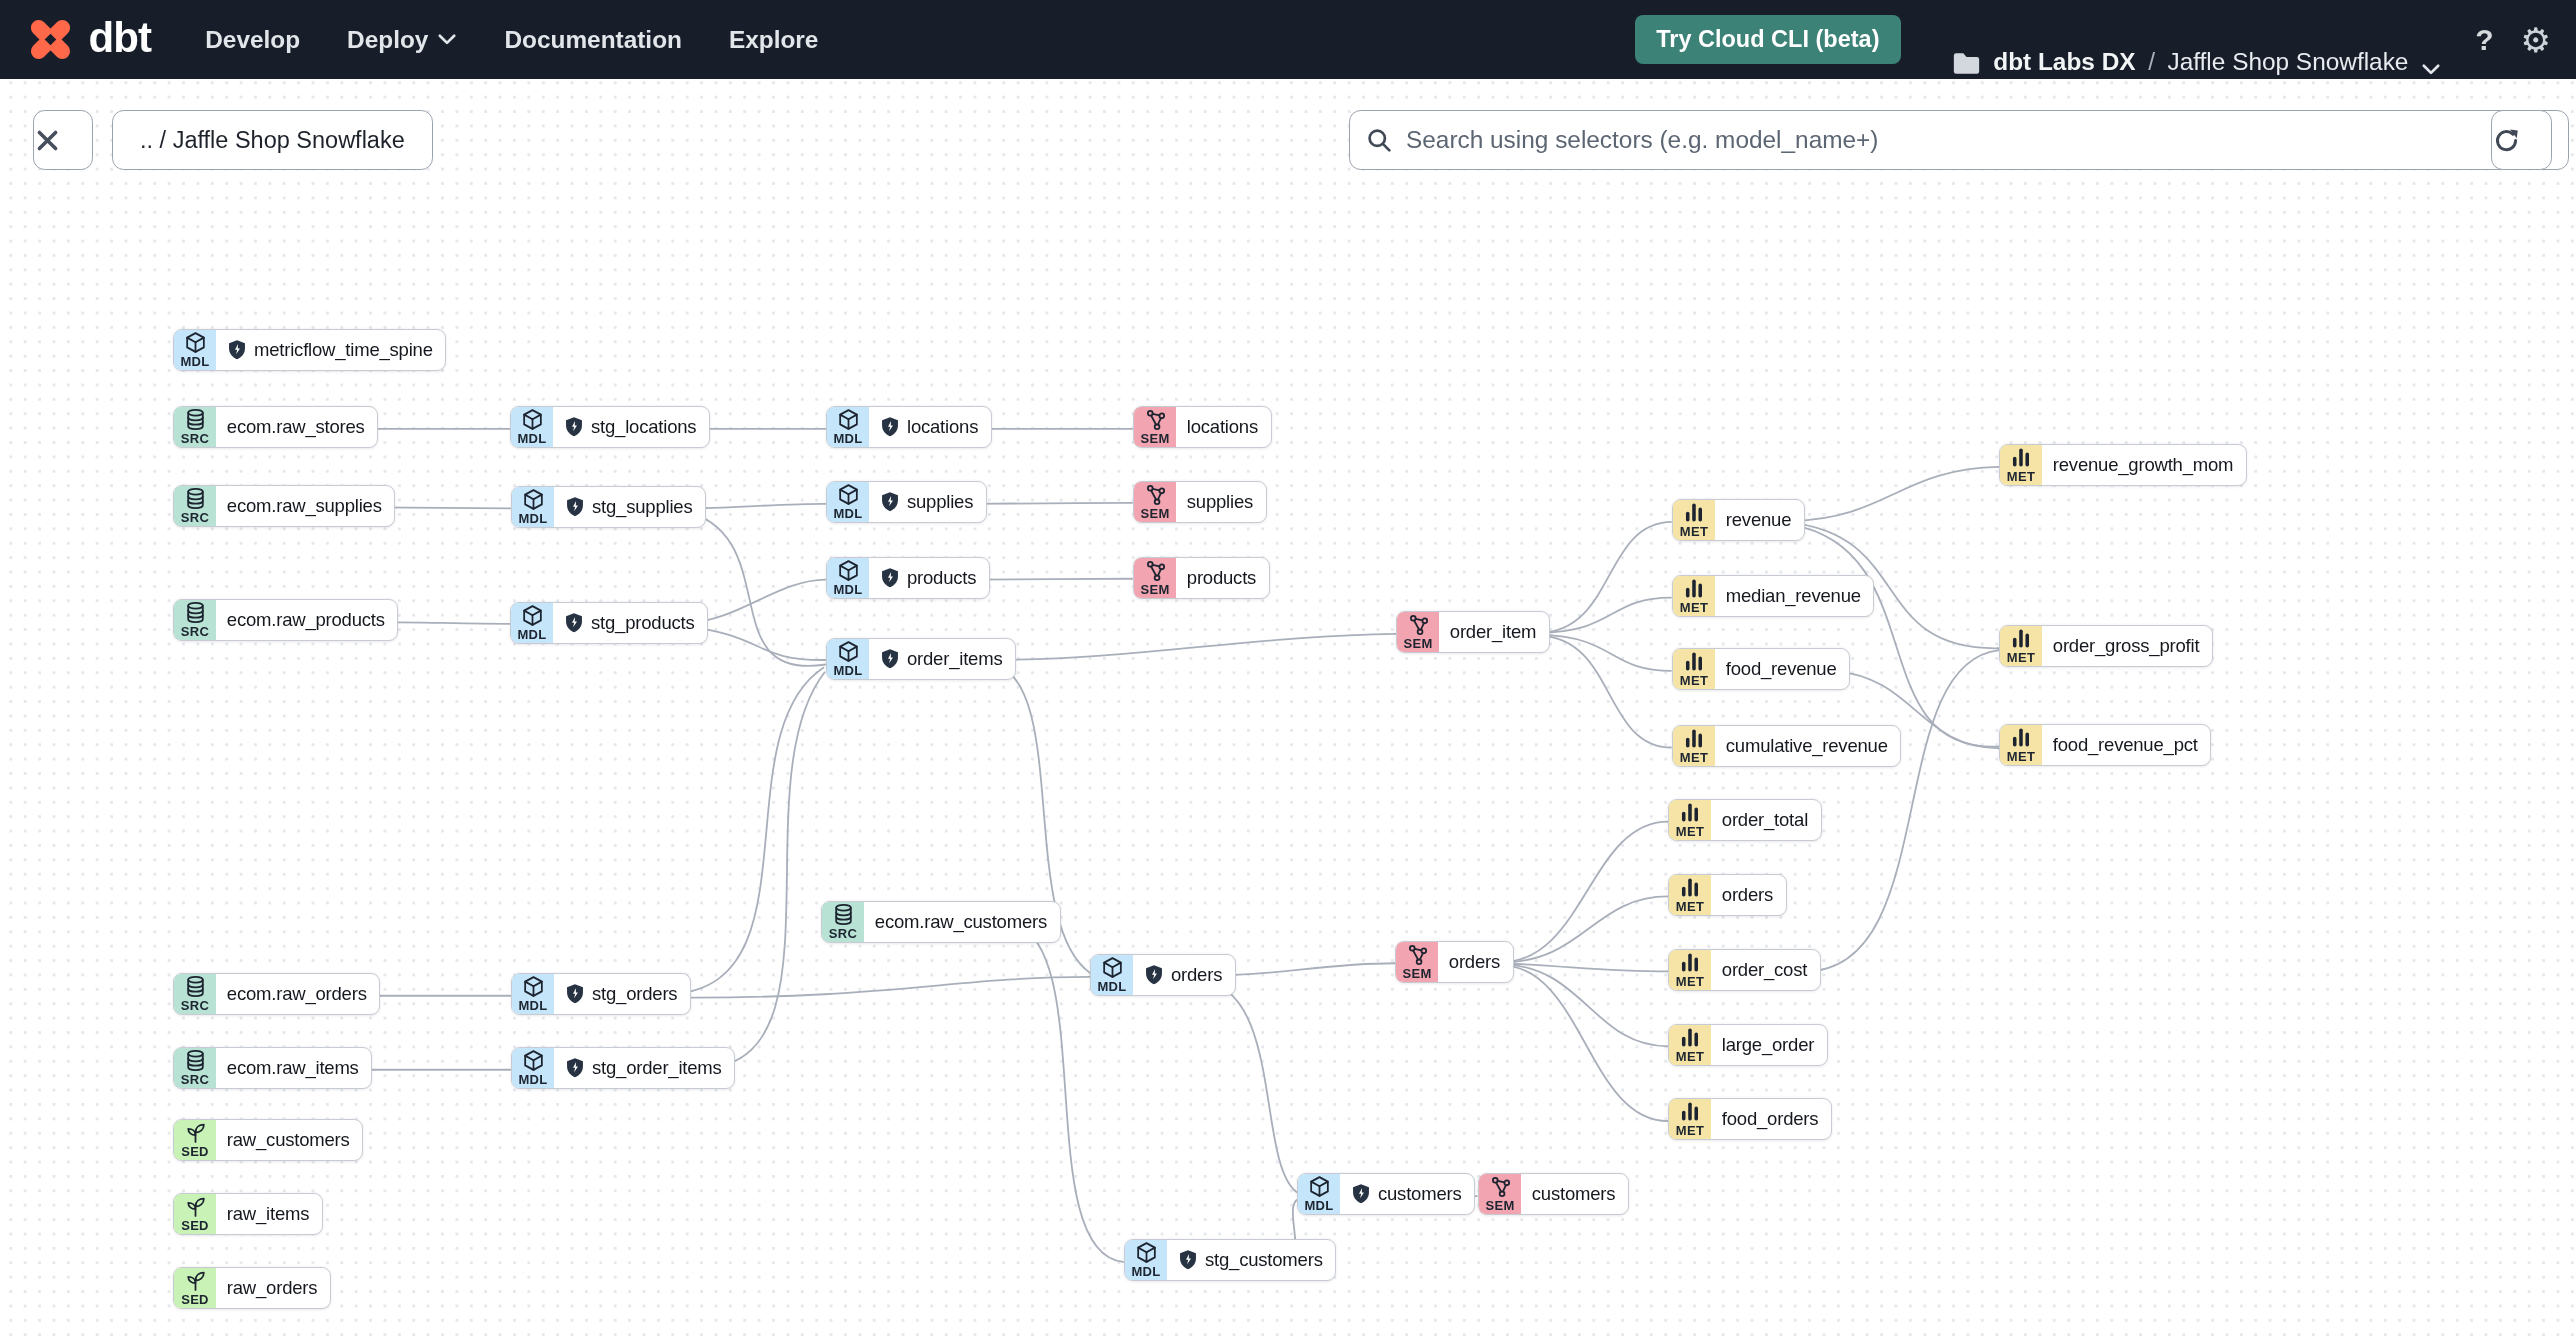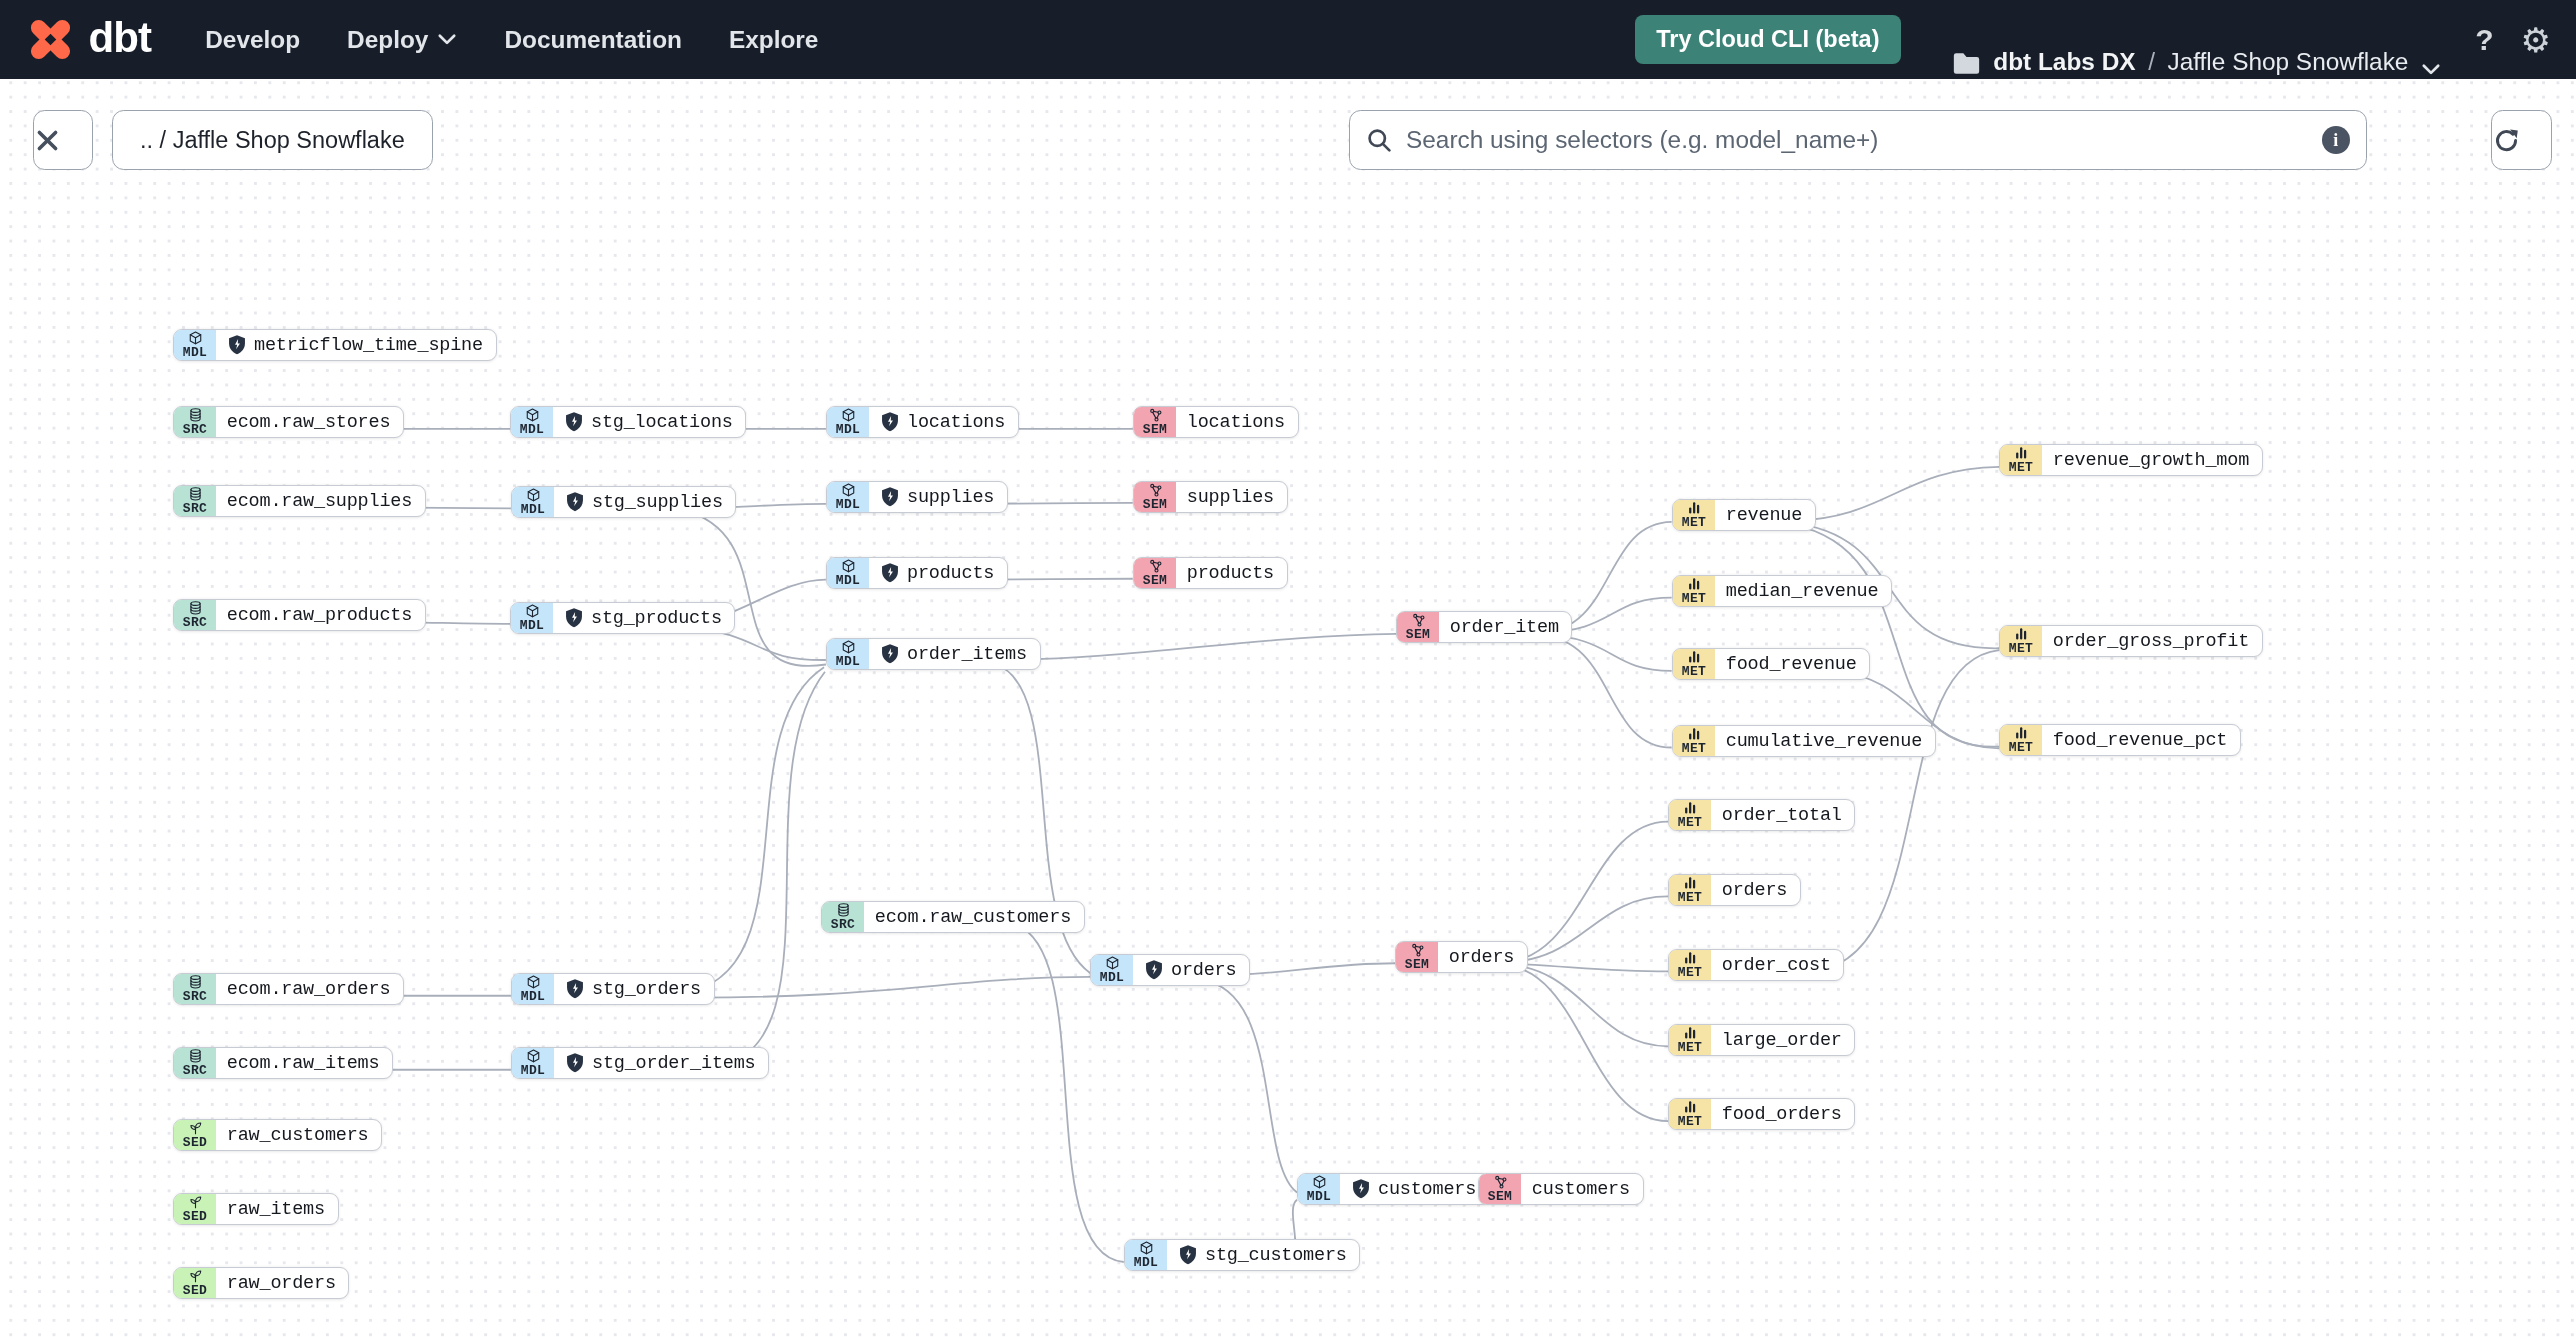--- a/index.html
+++ b/index.html
@@ -29,33 +29,33 @@
   .help-q{color:#d6dade;font-size:30px;font-weight:700;cursor:pointer;margin-left:7.2px;}
   .gear{font-size:34px;color:#cdd2d8;cursor:pointer;line-height:1;}
 
   
   .tool-box{position:absolute;top:110px;height:60px;background:#fff;border:1.4px solid #9aa2ad;
     border-radius:11.7px;display:flex;align-items:center;justify-content:flex-start;
     box-sizing:border-box;z-index:20;}
   #close-btn{left:32.5px;width:60px;cursor:pointer;}
   #breadcrumb-box{left:112px;padding:0 27px;}
   #breadcrumb-box span{font-size:23.5px;color:#1d222b;white-space:nowrap;}
-  #search-box{left:1349px;width:1018px;justify-content:flex-start;padding:0 16.2px;gap:10.8px;}
+  #search-box{left:1349px;width:1220px;justify-content:flex-start;padding:0 16.2px;gap:10.8px;}
   #search-input{flex:1;border:none;outline:none;font-size:24.4px;color:#2a313c;
     font-family:inherit;background:transparent;}
   #search-input::placeholder{color:#5c6673;}
   #info-badge{width:28px;height:28px;border-radius:50%;background:#4a5462;color:#fff;
     display:flex;align-items:center;justify-content:center;font-size:18px;font-weight:700;
     font-family:"Liberation Serif",serif;flex:0 0 28px;cursor:pointer;}
   #refresh-btn{left:2491px;width:61px;cursor:pointer;}
 
   
-  .node{position:absolute;height:32px;display:flex;align-items:stretch;background:#fff;
+  .node{position:absolute;height:42px;display:flex;align-items:stretch;background:#fff;
     border:1.4px solid #c7cbd3;border-radius:9px;box-shadow:0 0.9px 2.7px rgba(25,31,40,.10);
-    cursor:pointer;box-sizing:border-box;font-family:Liberation Mono, monospace;}
+    cursor:pointer;box-sizing:border-box;}
   .node .block{flex:0 0 42px;border-radius:7.2px 0 0 7.2px;display:flex;flex-direction:column;
     align-items:center;justify-content:center;gap:0;}
   .node .badge{font-size:13px;font-weight:700;color:#1d2530;letter-spacing:0.3px;line-height:1.1;}
   .node .body{display:flex;align-items:center;padding:0 12.6px 0 10.8px;gap:7.2px;white-space:nowrap;}
   .node .name{font-size:18.5px;font-weight:500;color:#15181e;letter-spacing:-0.2px;}
 </style>
 </head>
 <body>
 
 <div id="canvas">

